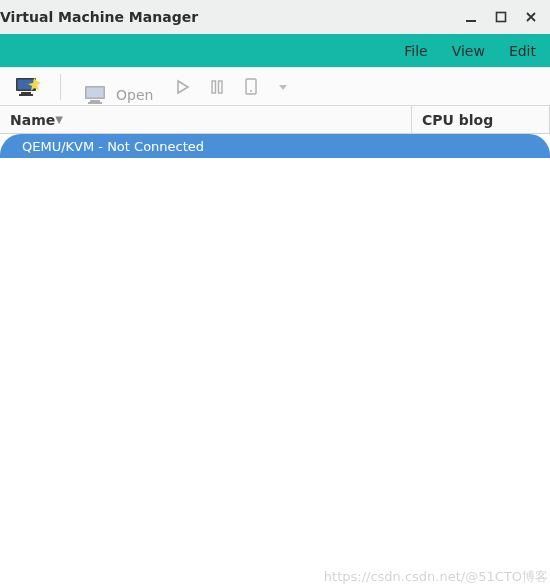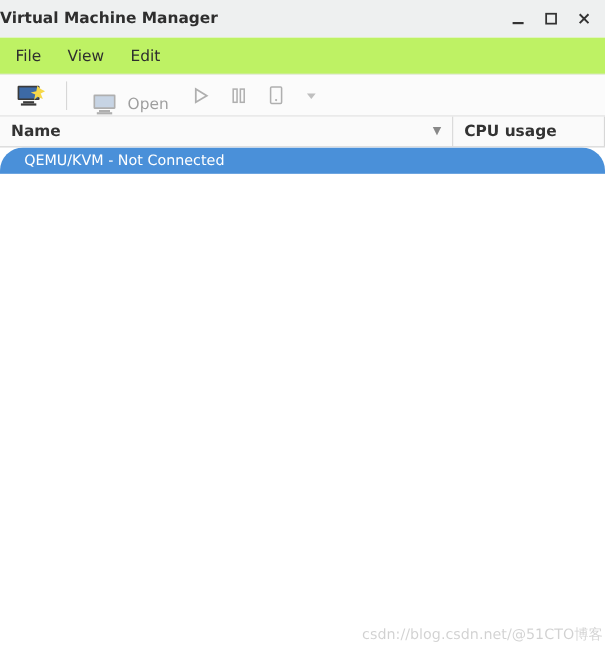--- a/index.html
+++ b/index.html
@@ -26,25 +26,26 @@
     font-size: 14px;
   }
   .win-controls {
     position: absolute; right: 6px; top: 0; bottom: 0;
     display: flex; align-items: center; gap: 12px;
     padding-right: 4px;
   }
   .win-btn { width: 18px; height: 18px; display:flex; align-items:center; justify-content:center; cursor:pointer; }
   .menubar {
     height: 34px;
-    background: #bef264;
+    background: #14b8a6;
     display: flex; align-items: center;
     padding: 0 4px;
     gap: 4px;
     border-bottom: 1px solid #e8e8e8;
+    justify-content: flex-end;
   }
   .menu-item {
     padding: 6px 10px;
     font-size: 14px;
     cursor: pointer;
   }
   .toolbar {
     height: 38px;
     background: #fbfbfb;
     border-bottom: 1px solid #d9d9d9;
@@ -79,21 +80,21 @@
     background: #fafafa;
   }
   .col {
     display: flex; align-items: center;
     padding: 0 10px;
     font-size: 14px;
     font-weight: bold;
     color: #333;
     border-right: 1px solid #d7d7d7;
   }
-  .col-name { flex: 1; justify-content: space-between; }
+  .col-name { flex: 1; justify-content: flex-start; }
   .col-cpu { width: 138px; }
   .sort-arrow { color: #888; font-size: 10px; }
   .vm-list {
     height: calc(100% - 34px - 34px - 38px - 28px);
     background: #fff;
     overflow: auto;
     border-radius: 21px;
   }
   .vm-row {
     height: 24px;
@@ -199,23 +200,23 @@
     </span>
   </div>
 </div>
 
 <div class="columns">
   <div class="col col-name">
     <span>Name</span>
     <span class="sort-arrow">▼</span>
   </div>
   <div class="col col-cpu">
-    <span>CPU usage</span>
+    <span>CPU blog</span>
   </div>
 </div>
 
 <div class="vm-list">
   <div class="vm-row">
     <span>QEMU/KVM - Not Connected</span>
   </div>
 </div>
 
-<div class="watermark">csdn://blog.csdn.net/@51CTO博客</div>
+<div class="watermark">https://csdn.csdn.net/@51CTO博客</div>
 
 </body></html>

